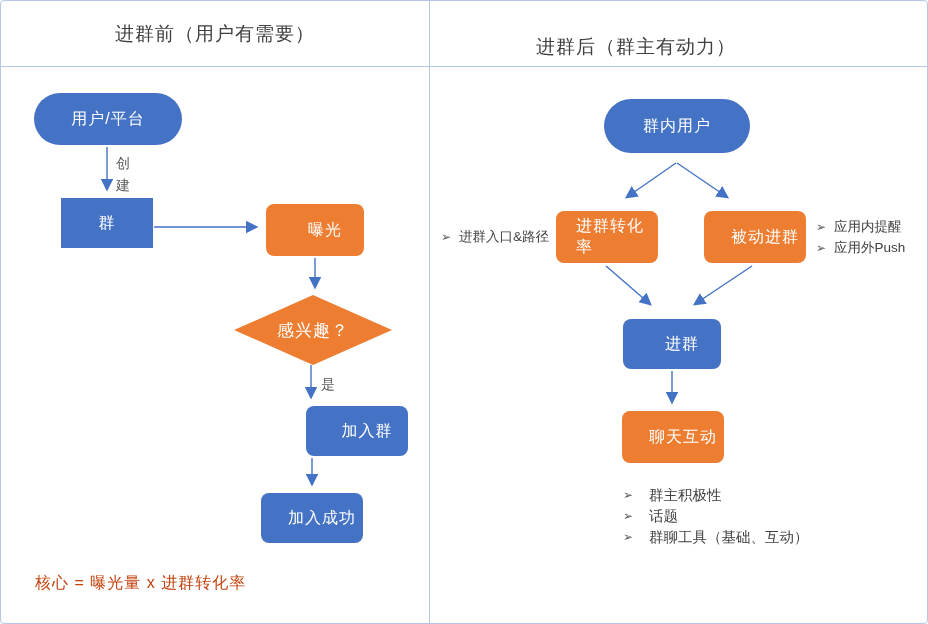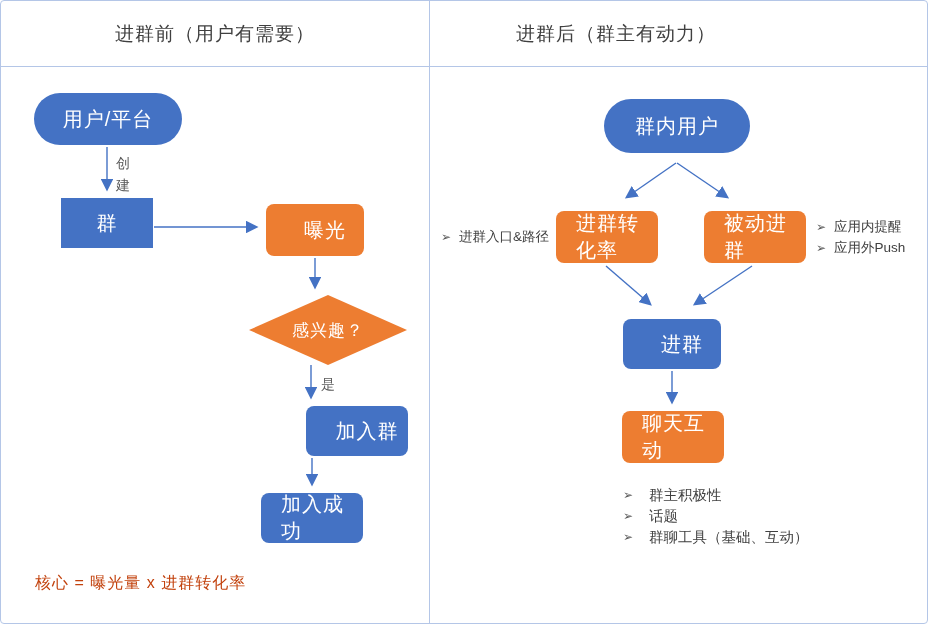--- a/index.html
+++ b/index.html
@@ -4,23 +4,23 @@
 <style>
   html,body{margin:0;padding:0;background:#ffffff;}
   body{font-family:"Liberation Sans","DejaVu Sans",sans-serif;}
   .canvas{position:relative;width:928px;height:624px;background:#ffffff;
           border:1px solid #b4c6e7;border-radius:4px;box-sizing:border-box;overflow:hidden;}
   .divider-v{position:absolute;left:428px;top:0;width:1px;height:624px;background:#b4c6e7;}
   .divider-h{position:absolute;left:0;top:65px;width:928px;height:1px;background:#b4c6e7;}
   .col-header{position:absolute;top:0;height:65px;display:flex;align-items:center;justify-content:center;
               font-size:19px;color:#404040;letter-spacing:1px;}
   .col-header.left{left:0;width:428px;}
-  .col-header.right{left:412px;width:406px;}
+  .col-header.right{left:432px;width:406px;margin-top:13px;}
   .node{position:absolute;display:flex;align-items:center;justify-content:center;
-        color:#ffffff;font-size:20px;letter-spacing:1px;box-sizing:border-box;}
+        color:#ffffff;font-size:16px;letter-spacing:1px;box-sizing:border-box;}
   .blue{background:#4472c4;}
   .orange{background:#ed7d31;}
   .stadium{border-radius:27px;}
   .rounded{border-radius:8px;padding-left:20px;}
   .diamond{clip-path:polygon(50% 0%,100% 50%,50% 100%,0% 50%);font-size:17px;}
   .edge-label{position:absolute;color:#595959;font-size:14px;line-height:22px;}
   .vertical-label{width:16px;word-break:break-all;text-align:center;}
   .formula{position:absolute;left:34px;top:572px;font-size:16px;color:#c2410c;letter-spacing:1px;}
   .side-note{position:absolute;display:flex;align-items:flex-start;color:#404040;font-size:13.5px;line-height:18px;white-space:nowrap;}
   .side-note .bullet{margin-right:8px;color:#595959;font-size:12px;line-height:18px;}
@@ -61,21 +61,21 @@
   </svg>
 
   <div class="node blue stadium" style="left:33px;top:92px;width:148px;height:52px;">用户/平台</div>
 
   <div class="edge-label vertical-label" style="left:114px;top:151px;">创建</div>
 
   <div class="node blue" style="left:60px;top:197px;width:92px;height:50px;">群</div>
 
   <div class="node orange rounded" style="left:265px;top:203px;width:98px;height:52px;">曝光</div>
 
-  <div class="node orange diamond" style="left:248px;top:294px;width:158px;height:70px;text-align:right;">感兴趣？</div>
+  <div class="node orange diamond" style="left:233px;top:294px;width:158px;height:70px;text-align:right;">感兴趣？</div>
 
   <div class="edge-label" style="left:320px;top:372px;">是</div>
 
   <div class="node blue rounded" style="left:260px;top:405px;width:102px;height:50px;margin-left:45px;">加入群</div>
 
   <div class="node blue rounded" style="left:260px;top:492px;width:102px;height:50px;">加入成功</div>
 
   <div class="formula">核心 = 曝光量 x 进群转化率</div>
 
   <div class="node blue stadium" style="left:603px;top:98px;width:146px;height:54px;">群内用户</div>

